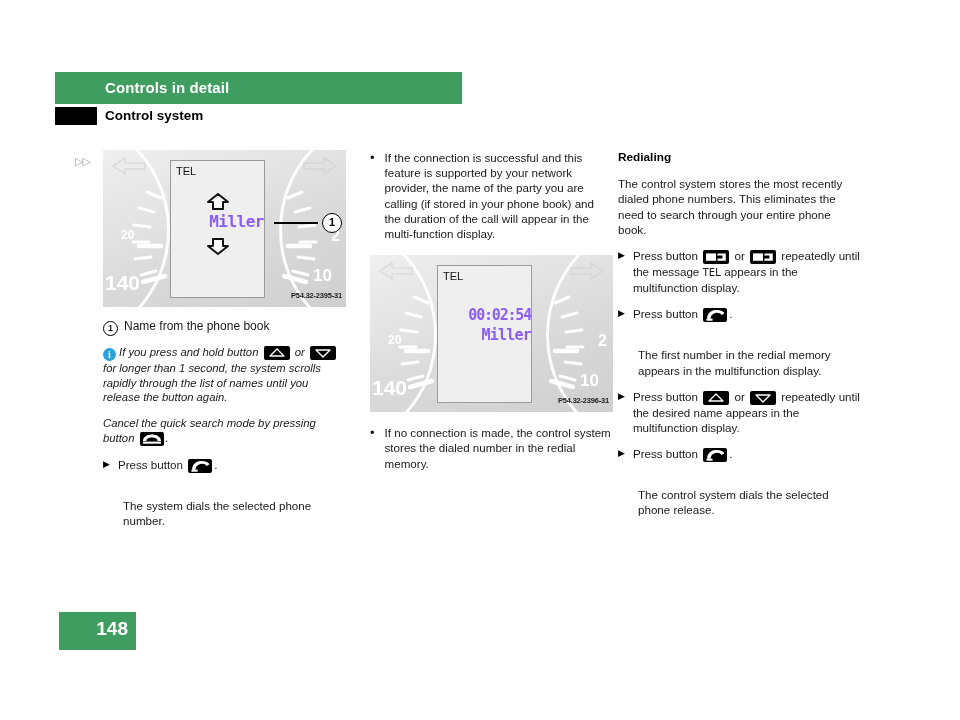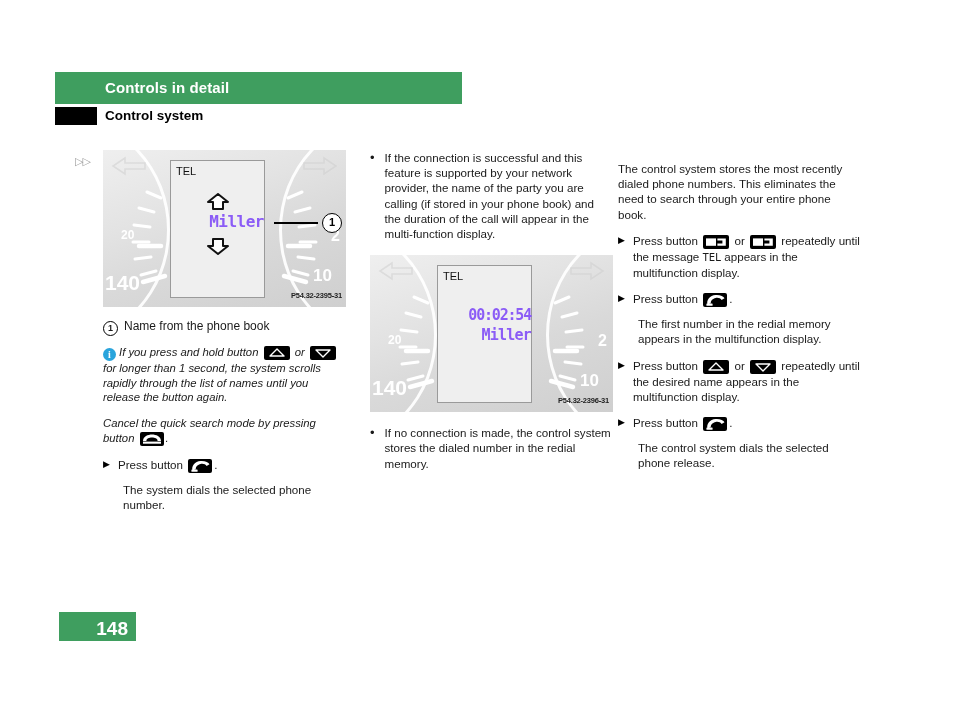--- a/index.html
+++ b/index.html
@@ -102,38 +102,38 @@
   .iicon{
     display:inline-block;width:13px;height:13px;border-radius:50%;
     background:#29a4dc;color:#fff;font-style:normal;font-weight:bold;font-size:10px;
     line-height:13px;text-align:center;vertical-align:-2px;margin-right:3px;
     font-family:"Liberation Serif",serif;
   }
   .para{margin-top:11px;}
   .step{margin-top:11px;display:flex;gap:8px;align-items:flex-start;}
   .tri{flex:0 0 auto;color:#000;font-size:9px;line-height:15px;position:relative;top:0px;}
   .step .txt{flex:1 1 auto;}
-  .sub{margin-top:9px;margin-left:20px;}
+  .sub{margin-top:25px;margin-left:20px;}
   .bullet{margin-top:0px;display:flex;gap:10px;align-items:flex-start;}
   .bullet .dot{flex:0 0 auto;font-size:13px;line-height:15px;}
   .h3{font-size:11.8px;font-weight:bold;color:#000;}
   .mono-inline{font-family:"DejaVu Sans Mono",monospace;font-size:10.6px;letter-spacing:-.2px;}
 
   
   .key{
     display:inline-block;background:#000;border-radius:2px;
     vertical-align:-4px;position:relative;margin:0 2px;
   }
   .key svg{display:block;}
   .key.wide{width:26px;height:14px;}
   .key.ph{width:24px;height:14px;}
 
   
   .pagebox{
-    position:absolute;left:59px;top:612px;width:77px;height:29px;background:#3f9e5f;
+    position:absolute;left:59px;top:612px;width:77px;height:38px;background:#3f9e5f;
   }
   .pagebox .pn{
     position:absolute;right:8px;top:6px;color:#fff;font-size:19px;font-weight:bold;
   }
   .wm{
     position:absolute;left:681px;top:678px;color:#b3b3b3;font-size:17px;
     letter-spacing:.1px;
   }
 </style>
 </head>
@@ -318,20 +318,21 @@
     </div>
 
     <div class="bullet" style="margin-top:13px;">
       <span class="dot">•</span>
       <span>If no connection is made, the control system stores the dialed number in the redial memory.</span>
     </div>
   </div>
 
   <div class="col col3">
 
+    <div class="h3">Redialing</div>
     <div class="para">The control system stores the most recently dialed phone numbers. This eliminates the need to search through your entire phone book.</div>
 
     <div class="step">
       <span class="tri">▶</span>
       <span class="txt">
         <span>Press button</span>
         <span class="key wide">
           <svg width="26" height="14" viewBox="0 0 26 14">
               <rect x="3" y="3.4" width="10" height="7.4" fill="#fff"></rect>
               <path d="M14.4 3.4 L22.8 3.4 L22.8 10.8 L14.4 10.8 L14.4 8.6 L19.4 8.6 L19.4 5.6 L14.4 5.6 Z" fill="#fff"></path>

